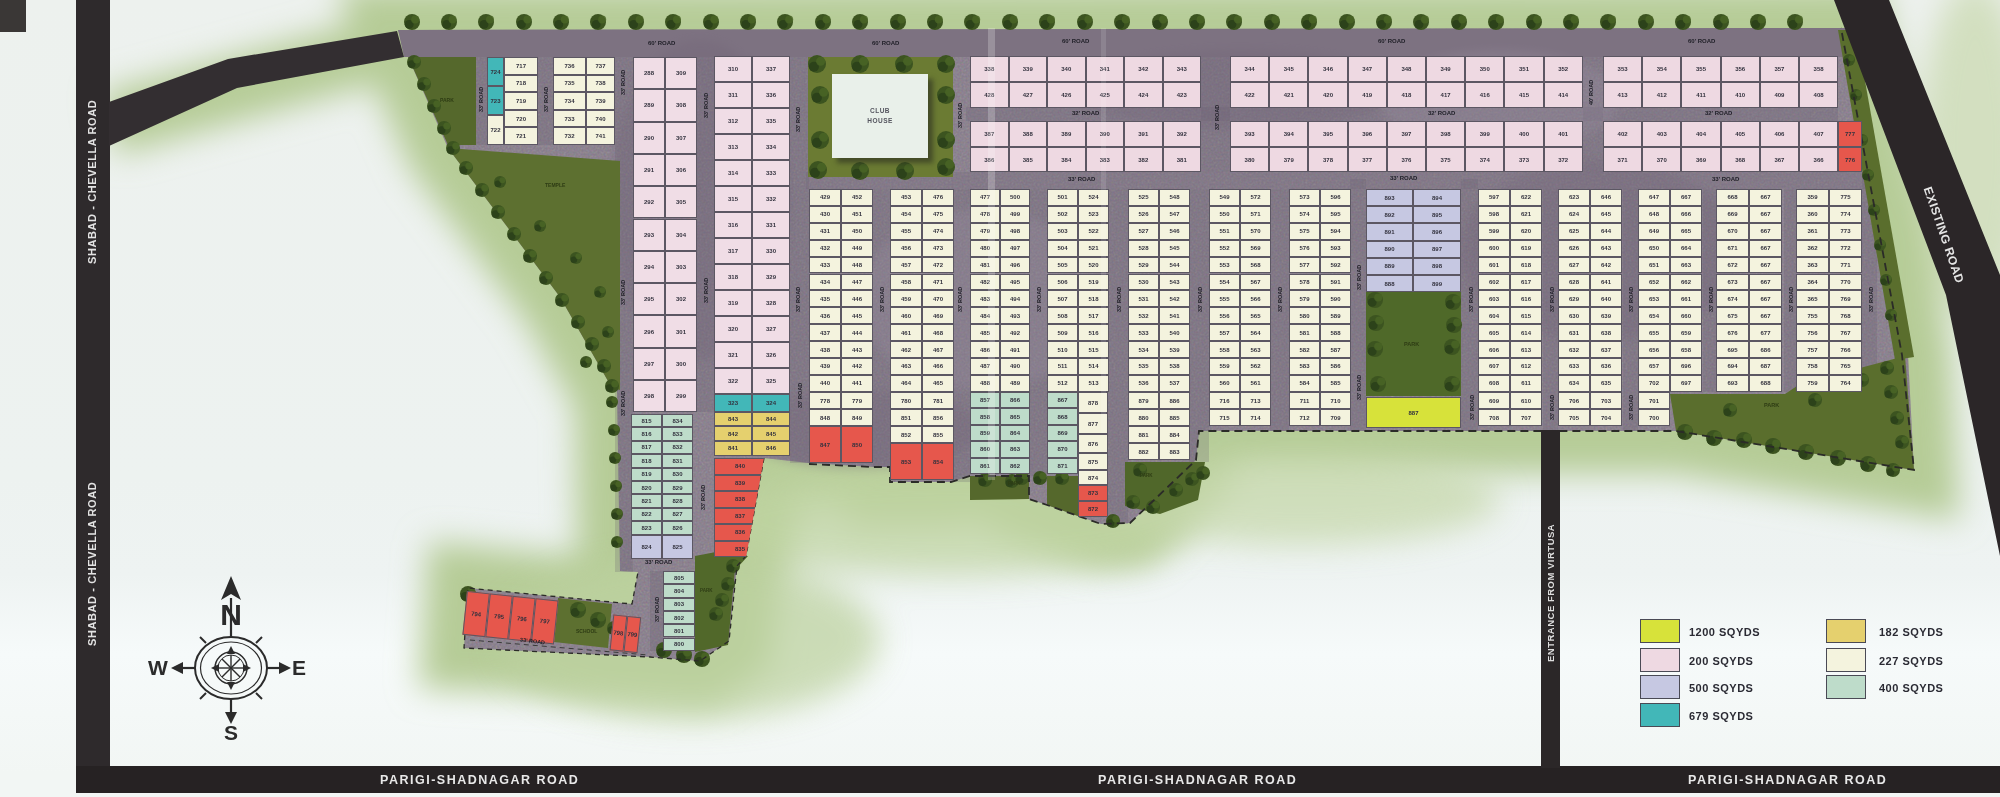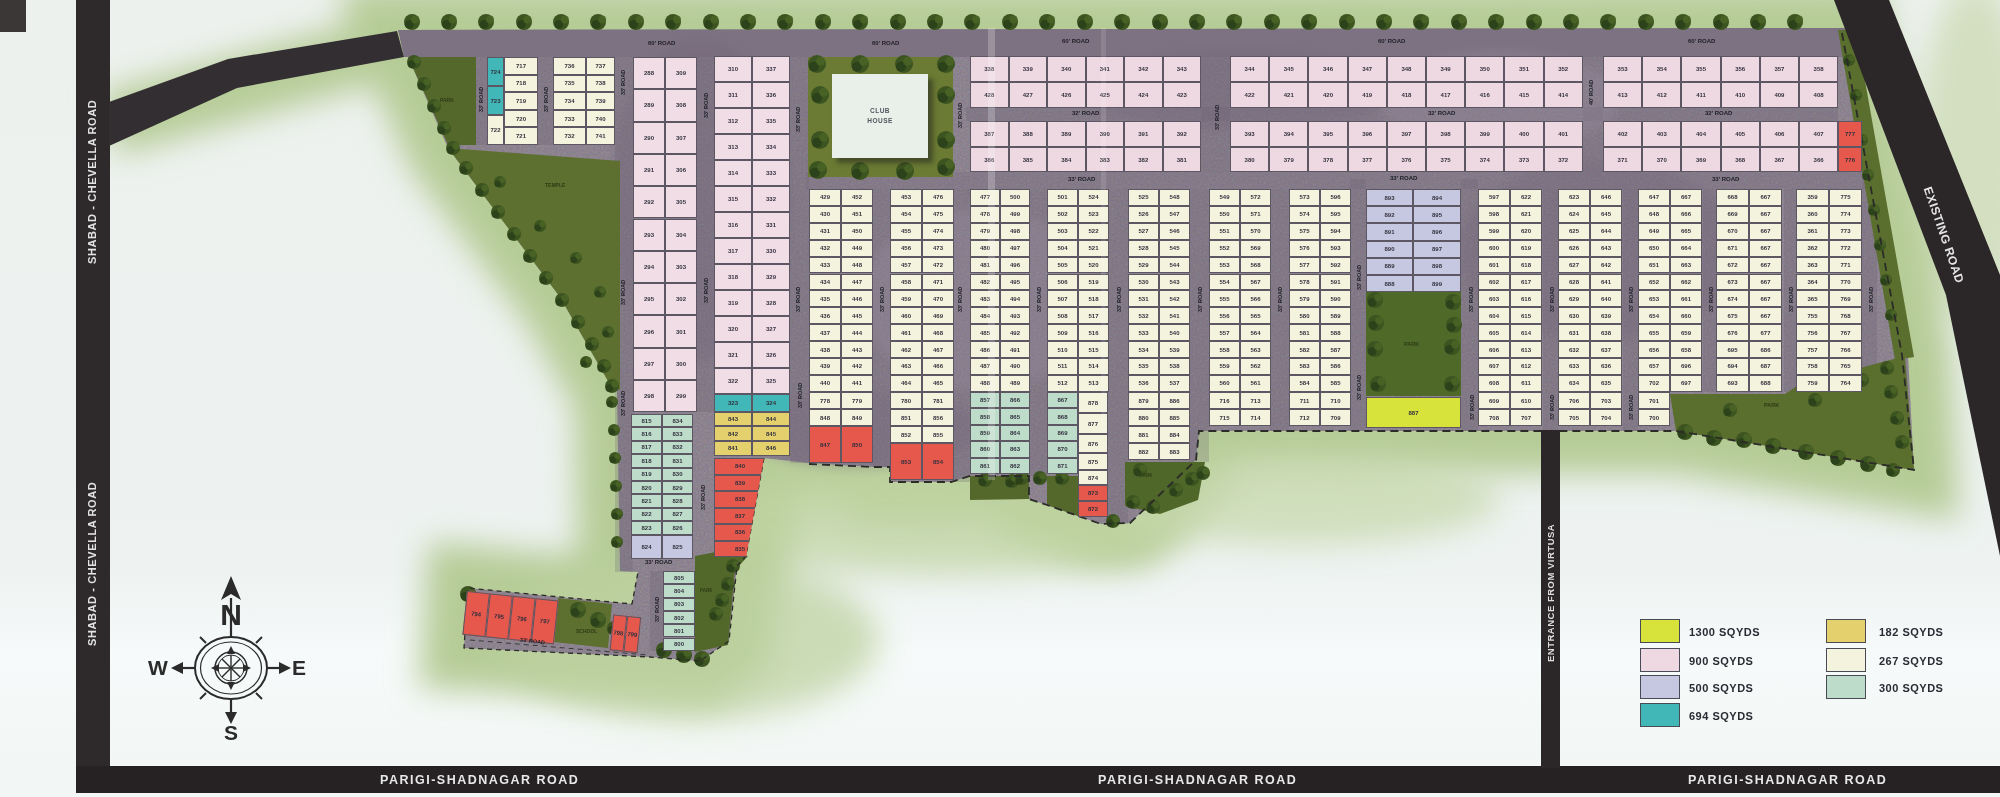--- a/index.html
+++ b/index.html
@@ -1286,30 +1286,30 @@
 <g fill="#2b2b2b" font-family="Liberation Sans,sans-serif" font-weight="bold" text-anchor="middle">
 <text x="100" y="57" font-size="30">N</text>
 <text x="100" y="172" font-size="21">S</text>
 <text x="27" y="107" font-size="21">W</text>
 <text x="168" y="107" font-size="21">E</text>
 </g>
 </svg>
 
 <div>
 <div class="cell yg" style="left:1640px;top:619px;width:40px;height:24px;border:1.5px solid #4a4a55"></div>
-<div class="lab" style="left:1689px;top:626px;font-size:11.0px;color:#2a2a33;letter-spacing:0.5px;">1300 SQYDS</div>
+<div class="lab" style="left:1689px;top:626px;font-size:11.0px;color:#2a2a33;letter-spacing:0.5px;">1200 SQYDS</div>
 <div class="cell pk" style="left:1640px;top:648px;width:40px;height:24px;border:1.5px solid #4a4a55"></div>
-<div class="lab" style="left:1689px;top:655px;font-size:11.0px;color:#2a2a33;letter-spacing:0.5px;">900 SQYDS</div>
+<div class="lab" style="left:1689px;top:655px;font-size:11.0px;color:#2a2a33;letter-spacing:0.5px;">200 SQYDS</div>
 <div class="cell la" style="left:1640px;top:675px;width:40px;height:24px;border:1.5px solid #4a4a55"></div>
 <div class="lab" style="left:1689px;top:682px;font-size:11.0px;color:#2a2a33;letter-spacing:0.5px;">500 SQYDS</div>
 <div class="cell te" style="left:1640px;top:703px;width:40px;height:24px;border:1.5px solid #4a4a55"></div>
-<div class="lab" style="left:1689px;top:710px;font-size:11.0px;color:#2a2a33;letter-spacing:0.5px;">694 SQYDS</div>
+<div class="lab" style="left:1689px;top:710px;font-size:11.0px;color:#2a2a33;letter-spacing:0.5px;">679 SQYDS</div>
 <div class="cell ye" style="left:1826px;top:619px;width:40px;height:24px;border:1.5px solid #4a4a55"></div>
 <div class="lab" style="left:1879px;top:626px;font-size:11.0px;color:#2a2a33;letter-spacing:0.5px;">182 SQYDS</div>
 <div class="cell cr" style="left:1826px;top:648px;width:40px;height:24px;border:1.5px solid #4a4a55"></div>
-<div class="lab" style="left:1879px;top:655px;font-size:11.0px;color:#2a2a33;letter-spacing:0.5px;">267 SQYDS</div>
+<div class="lab" style="left:1879px;top:655px;font-size:11.0px;color:#2a2a33;letter-spacing:0.5px;">227 SQYDS</div>
 <div class="cell mi" style="left:1826px;top:675px;width:40px;height:24px;border:1.5px solid #4a4a55"></div>
-<div class="lab" style="left:1879px;top:682px;font-size:11.0px;color:#2a2a33;letter-spacing:0.5px;">300 SQYDS</div>
+<div class="lab" style="left:1879px;top:682px;font-size:11.0px;color:#2a2a33;letter-spacing:0.5px;">400 SQYDS</div>
 </div>
 
 <div style="position:absolute;left:1101px;top:28px;width:5px;height:405px;background:rgba(255,255,255,0.12)"></div>
 
 <div style="position:absolute;left:988px;top:28px;width:7px;height:452px;background:rgba(255,255,255,0.22)"></div>
 </div>
 </body></html>

